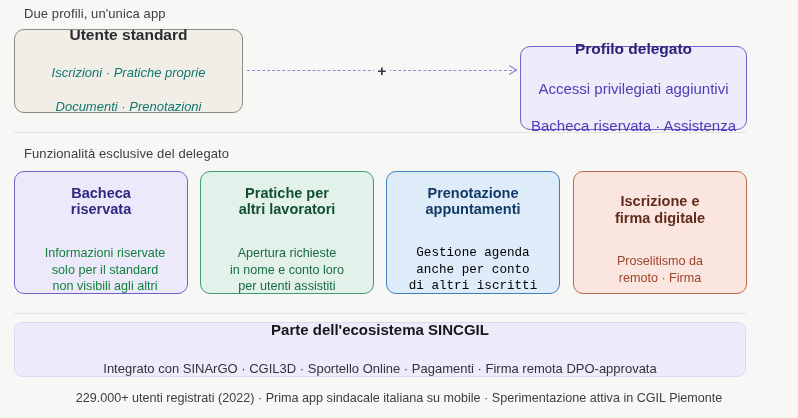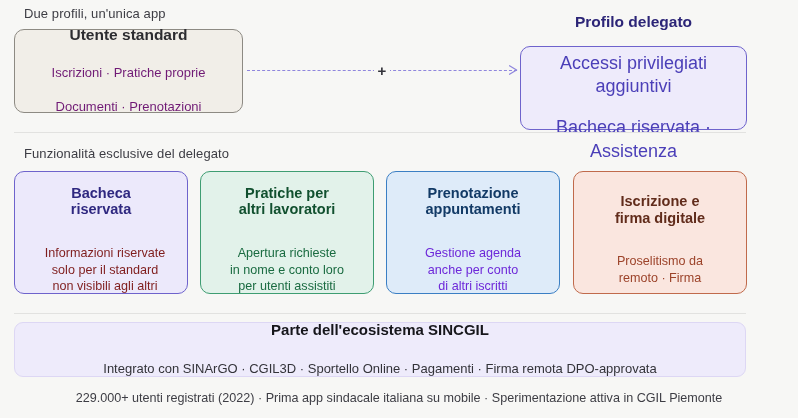--- a/index.html
+++ b/index.html
@@ -67,33 +67,33 @@
   
   #card-standard {
     left: 14px; top: 29px; width: 229px; height: 84px;
     background: #f1eee8;
     border-color: #8d8a83;
   }
   #card-standard .card-title {
     font-size: 15.5px; color: #2c2c30; margin-bottom: 3px;
   }
   #card-standard .card-body {
-    font-size: 13px; color: #701a75;
+    font-size: 13px; color: #0f766e; font-style: italic;
   }
 
   #card-delegate {
     left: 520px; top: 46px; width: 227px; height: 84px;
     background: #eeebfb;
     border-color: #6e63cc;
   }
   #card-delegate .card-title {
     font-size: 15.5px; color: #2c2577; margin-bottom: 3px;
   }
   #card-delegate .card-body {
-    font-size: 18px; color: #4b3fb8;
+    font-size: 15px; color: #4b3fb8;
   }
 
   
   #connector {
     position: absolute;
     left: 247px;
     top: 63px;
     width: 270px;
     height: 16px;
   }
@@ -134,37 +134,37 @@
   .feature-card .card-body {
     font-size: 12.6px;
   }
 
   #card-bacheca {
     left: 14px;
     background: #ece9fb;
     border-color: #6e63cc;
   }
   #card-bacheca .card-title { color: #2f2880; }
-  #card-bacheca .card-body  { color: #7f1d1d; margin-left: 8px; }
+  #card-bacheca .card-body  { color: #15803d; margin-left: 8px; }
 
   #card-pratiche {
     left: 200px;
     background: #e2f2ea;
     border-color: #3e9d72;
   }
   #card-pratiche .card-title { color: #11502f; }
   #card-pratiche .card-body  { color: #1a6b41; }
 
   #card-prenotazione {
     left: 386px;
     background: #deebf9;
     border-color: #3b7fc4;
   }
   #card-prenotazione .card-title { color: #123a66; }
-  #card-prenotazione .card-body  { color: #6d28d9; }
+  #card-prenotazione .card-body  { color: #000000; font-family: Liberation Mono, monospace; }
 
   #card-iscrizione {
     left: 573px;
     background: #fae6df;
     border-color: #c06a4b;
   }
   #card-iscrizione .card-title { color: #612c1b; }
   #card-iscrizione .card-body  { color: #9c432a; }
 
   

